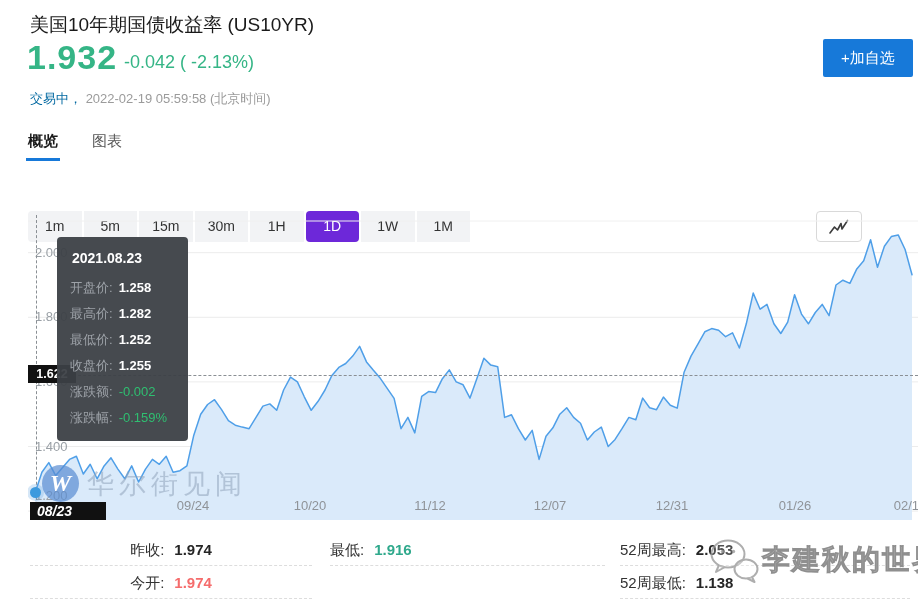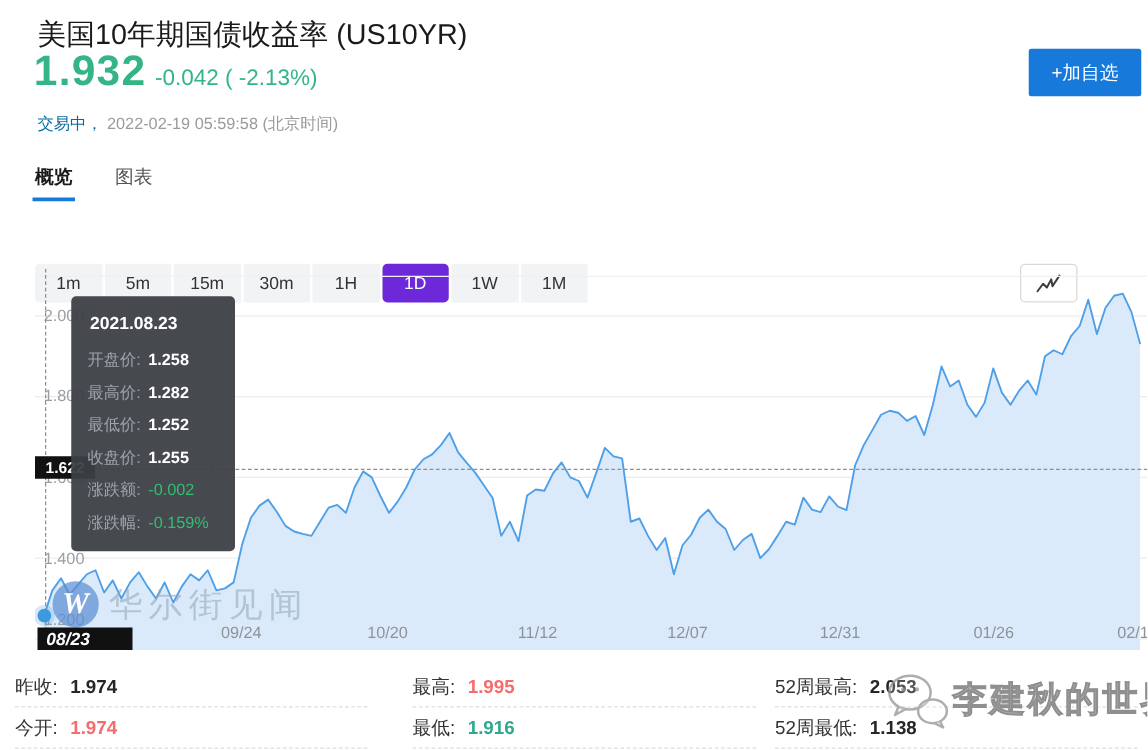--- a/index.html
+++ b/index.html
@@ -2,21 +2,21 @@
 <html><head>
 <meta charset="utf-8">
 <style>
   * { margin:0; padding:0; box-sizing:border-box; }
   body { background:#fff; }
   .page {
     position:relative; width:918px; height:600px; background:#fff; overflow:hidden;
     font-family:"Liberation Sans","DejaVu Sans",sans-serif; color:#262626;
   }
   
-  .title { position:absolute; left:30px; top:12px; font-size:23px; color:#1a1a1a;text-align:right; }
+  .title { position:absolute; left:30px; top:12px; font-size:19px; color:#1a1a1a;text-align:right; }
   .add-btn {
     position:absolute; left:823px; top:39px; width:90px; height:38px;
     background:#1779d9; color:#fff; border:none; font-size:15px; cursor:pointer;
     border-radius:2px; font-family:inherit;
   }
   .price { position:absolute; left:27px; top:38px; font-size:34px; font-weight:bold; color:#35b586; letter-spacing:1px; }
   .change { position:absolute; left:124px; top:52px; font-size:18px; color:#35b586; }
   .status-row { position:absolute; left:30px; top:90px; font-size:13px; }
   .status-label { color:#0369a1; }
   .timestamp { color:#9b9b9b; }
@@ -64,21 +64,21 @@
     border-radius:4px; padding:13px 12px 10px 13px; z-index:7;
   }
   .tt-title { font-size:14px; font-weight:bold; color:#fff; margin-bottom:9px; padding-left:2px; }
   .tt-row { display:flex; font-size:13px; line-height:26px; white-space:nowrap; }
   .tt-label { color:#9da2a8; margin-right:6px; }
   .tt-value { color:#fff; font-weight:bold; }
   .tt-row.green .tt-value { color:#2fbf71; font-weight:normal; }
   
   .stats { position:absolute; left:0; top:533px; width:918px; }
   .s-col { position:absolute; top:0; }
-  .s-col.c0 { left:12px;  width:282px; }
+  .s-col.c0 { left:30px;  width:282px;text-align:center; }
   .s-col.c1 { left:330px; width:275px; }
   .s-col.c2 { left:620px; width:290px; }
   .s-row { height:33px; line-height:33px; border-bottom:1px dashed #ddd; font-size:15px; }
   .s-label { color:#333; margin-right:10px; }
   .s-value { font-weight:bold; }
   
   .wm2 { position:absolute; left:706px; top:535px; display:flex; align-items:center; z-index:9; }
   .wm2-text {
     font-size:28px; letter-spacing:2px; color:#c9c9c9; font-weight:bold;
     -webkit-text-stroke:0.8px #8f8f8f; text-shadow:1px 1px 0 #ffffff; white-space:nowrap;
@@ -193,21 +193,20 @@
         </div>
     </div>
   </div>
 
   <div class="stats" id="stats">
       <div class="s-col c0">
         <div class="s-row"><span class="s-label">昨收:</span><span class="s-value" style="color: rgb(38, 38, 38);">1.974</span></div>
         <div class="s-row"><span class="s-label">今开:</span><span class="s-value" style="color: rgb(245, 108, 108);">1.974</span></div>
       </div>
       <div class="s-col c1">
-        <div class="s-row"><span class="s-label">最高:</span><span class="s-value" style="color: rgb(245, 108, 108);">1.995</span></div>
         <div class="s-row"><span class="s-label">最低:</span><span class="s-value" style="color: rgb(47, 169, 140);">1.916</span></div>
       </div>
       <div class="s-col c2">
         <div class="s-row"><span class="s-label">52周最高:</span><span class="s-value" style="color: rgb(38, 38, 38);">2.053</span></div>
         <div class="s-row"><span class="s-label">52周最低:</span><span class="s-value" style="color: rgb(38, 38, 38); margin-top: 20px;">1.138</span></div>
       </div>
     </div>
 
   <div class="wm2">
     <svg width="56" height="50" viewBox="0 0 56 50" style="opacity:0.8">

